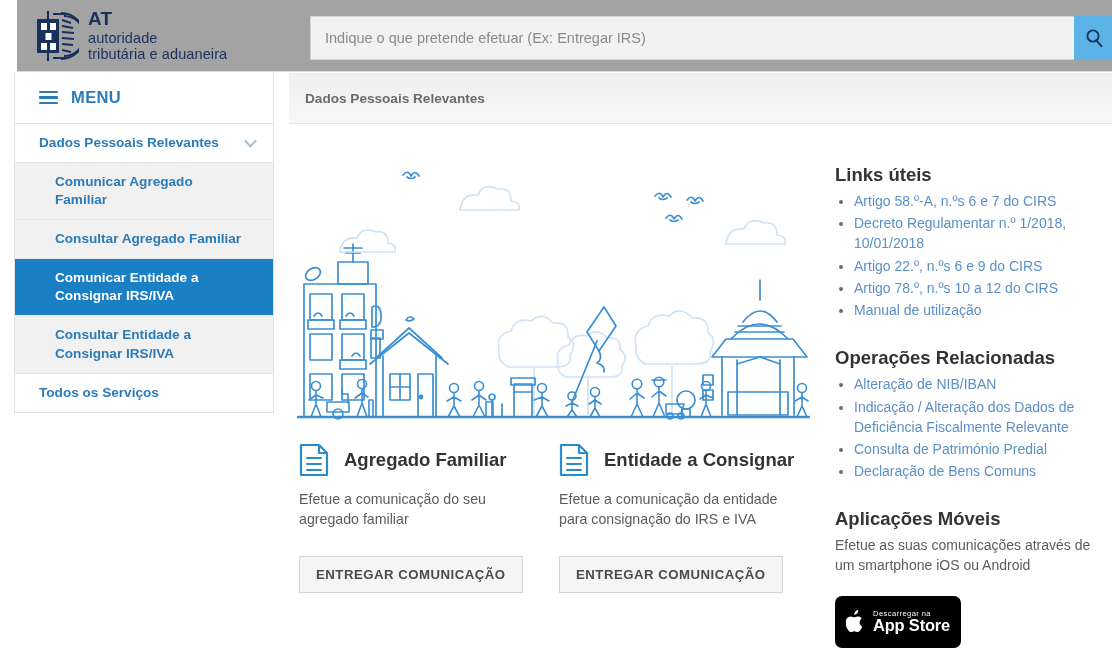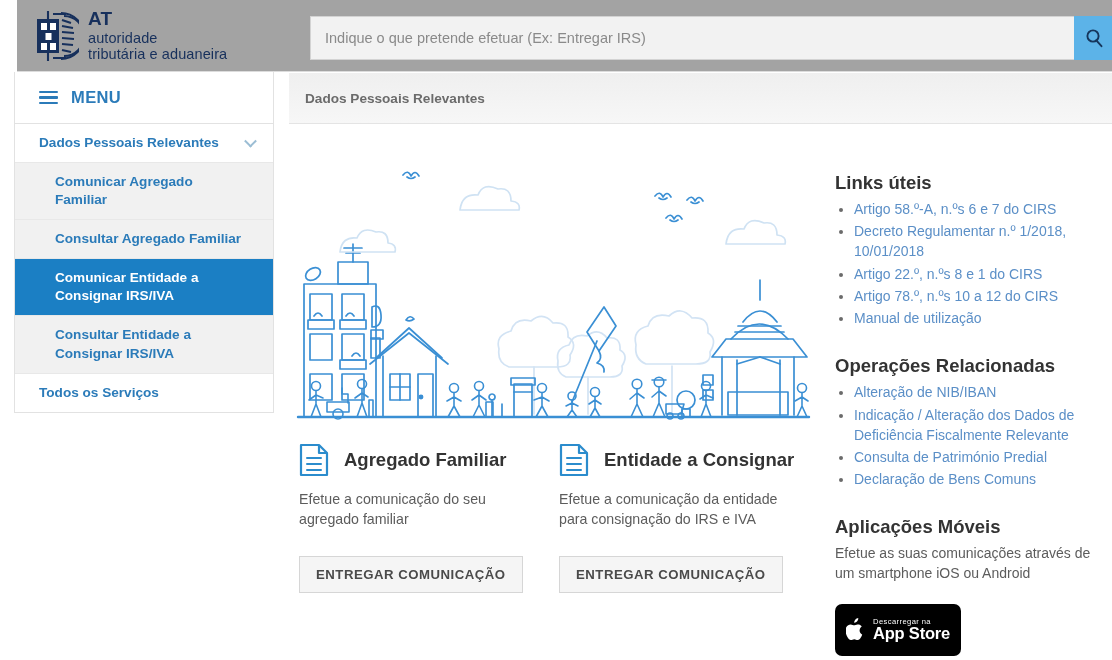--- a/index.html
+++ b/index.html
@@ -84,21 +84,21 @@
   .card-title { font-size:18.5px; font-weight:bold; color:#333333; }
   .card-desc { margin-top:12px; font-size:14.2px; color:#5c5c5c; line-height:1.38; max-width:232px; }
   .card-btn {
     margin-top:27px; display:inline-block; background:#f5f5f5;
     border:1px solid #d6d6d6; color:#4a4a4a; font-size:13.2px; font-weight:bold;
     letter-spacing:.5px; padding:10px 16px; cursor:pointer;
     font-family:"Liberation Sans", sans-serif;
   }
 
   
-  .rail { position:absolute; left:546px; top:48px; width:262px; }
+  .rail { position:absolute; left:546px; top:40px; width:262px; }
   .rail-h { font-size:18.5px; font-weight:bold; color:#333333; margin-bottom:6px; }
   .rail-h.sp { margin-top:26px; }
   .rail ul { list-style:none; }
   .rail li {
     position:relative; padding-left:19px; font-size:14px; color:#5b8fc7;
     line-height:1.42; margin:2.5px 0; cursor:pointer;
   }
   .rail li::before {
     content:""; position:absolute; left:4px; top:8px;
     width:4px; height:4px; border-radius:50%; background:#6b6b6b;
@@ -349,21 +349,21 @@
         <div class="card-desc">Efetue a comunicação da entidade para consignação do IRS e IVA</div>
         <button class="card-btn">ENTREGAR COMUNICAÇÃO</button>
       </div>
     </div>
 
     <aside class="rail">
       <div class="rail-h">Links úteis</div>
       <ul>
         <li>Artigo 58.º-A, n.ºs 6 e 7 do CIRS</li>
         <li>Decreto Regulamentar n.º 1/2018, 10/01/2018</li>
-        <li>Artigo 22.º, n.ºs 8 e 1 do CIRS</li>
+        <li>Artigo 22.º, n.ºs 6 e 9 do CIRS</li>
         <li>Artigo 78.º, n.ºs 10 a 12 do CIRS</li>
         <li>Manual de utilização</li>
       </ul>
 
       <div class="rail-h sp">Operações Relacionadas</div>
       <ul>
         <li>Alteração de NIB/IBAN</li>
         <li>Indicação / Alteração dos Dados de Deficiência Fiscalmente Relevante</li>
         <li>Consulta de Património Predial</li>
         <li>Declaração de Bens Comuns</li>

